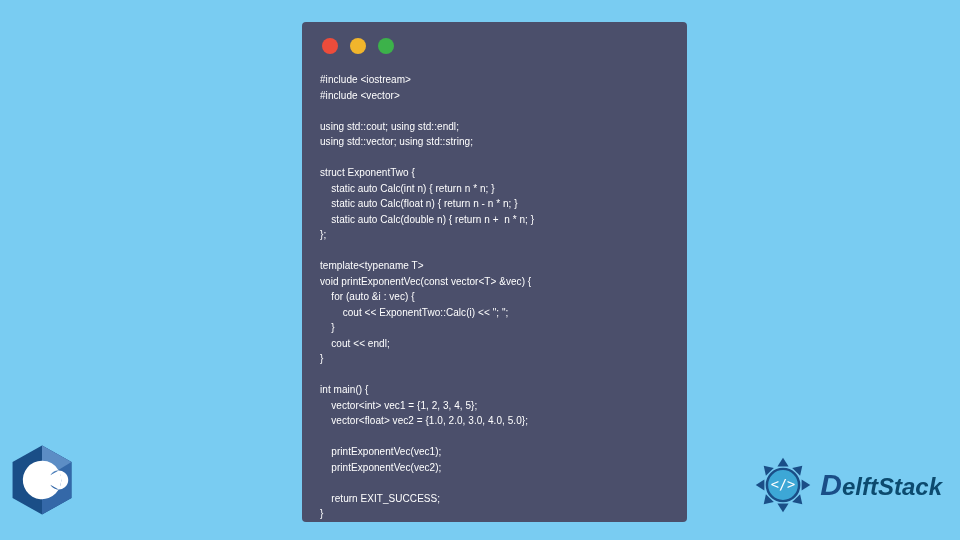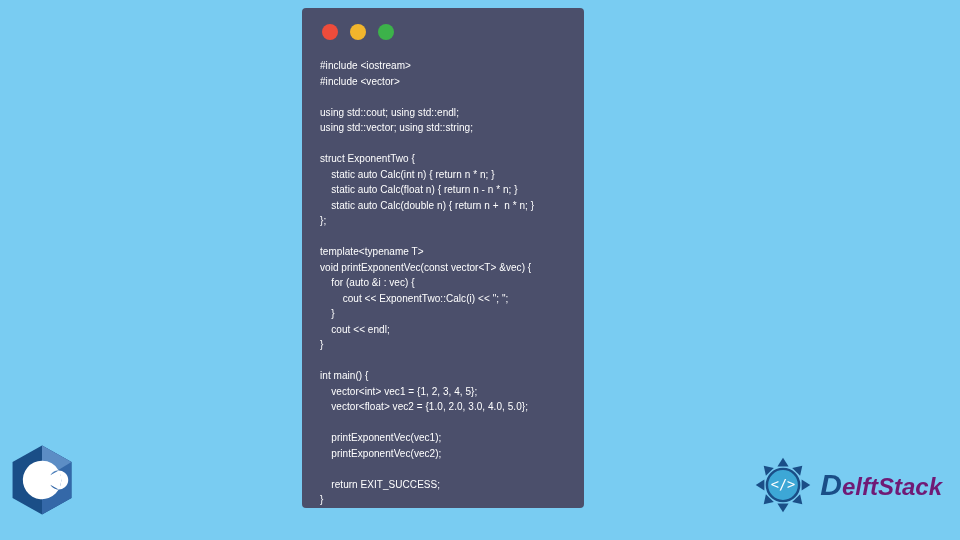--- a/index.html
+++ b/index.html
@@ -5,22 +5,22 @@
   * { margin: 0; padding: 0; box-sizing: border-box; }
   html, body { width: 960px; height: 540px; overflow: hidden; }
   body {
     background: #79ccf2;
     font-family: Arial, Helvetica, sans-serif;
     position: relative;
   }
   .code-window {
     position: absolute;
     left: 302px;
-    top: 8px;
-    width: 282px;
+    top: 22px;
+    width: 385px;
     height: 500px;
     background: #4b4f6b;
     border-radius: 4px;
     padding: 16px 18px 14px 18px;
     color: #ffffff;
   }
   .window-dots {
     display: flex;
     gap: 12px;
     margin-bottom: 18px;
@@ -58,21 +58,21 @@
     gap: 6px;
   }
   .delft-logo { width: 62px; height: 62px; }
   .delft-text {
     display: flex;
     align-items: baseline;
     font-style: italic;
     font-weight: 600;
   }
   .delft-d { color: #1a4e87; font-size: 30px; }
-  .delft-rest { color: #701a75; font-size: 24px; }
+  .delft-rest { color: #0c4a6e; font-size: 24px; }
 </style>
 </head>
 <body>
 
 <div class="code-window">
   <div class="window-dots">
     <span class="dot red"></span>
     <span class="dot yellow"></span>
     <span class="dot green"></span>
   </div>

